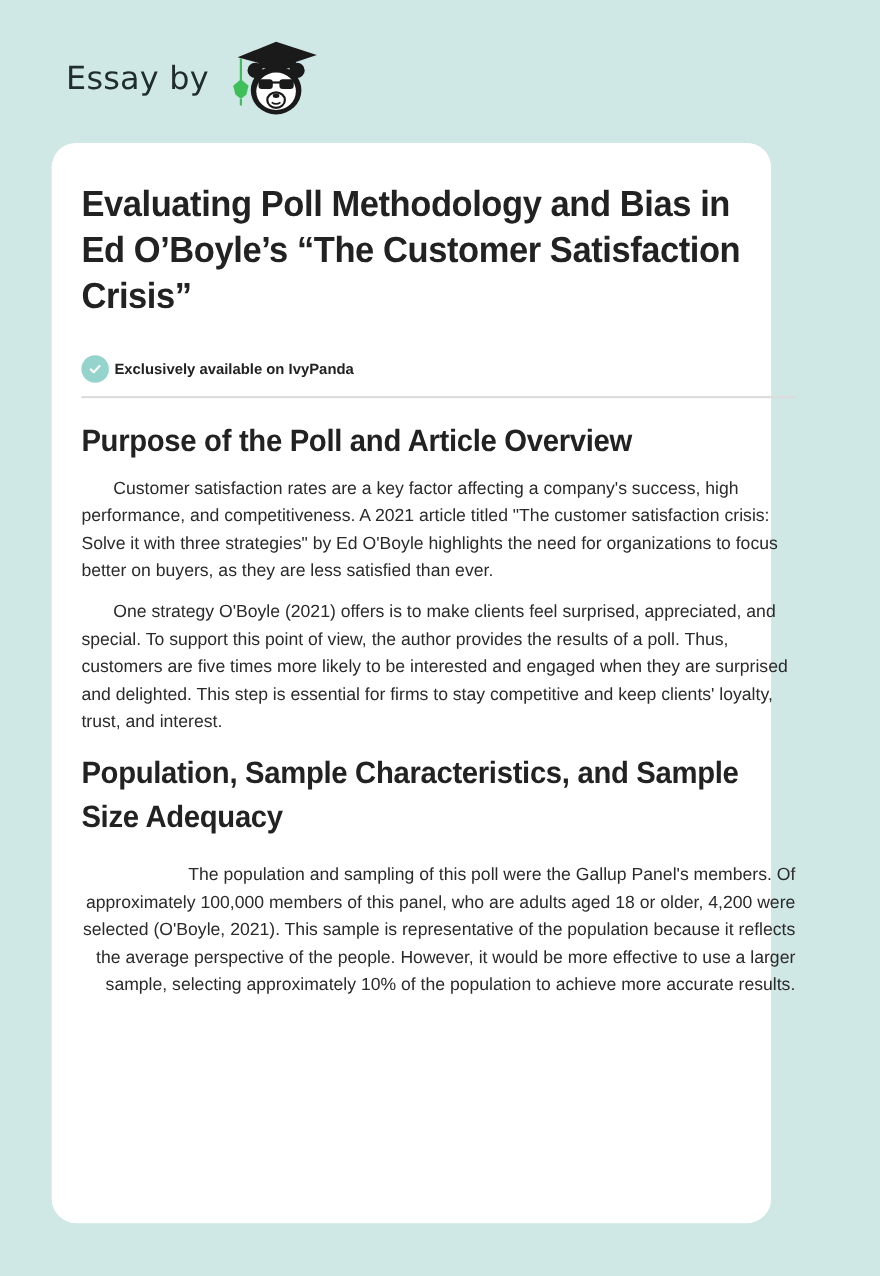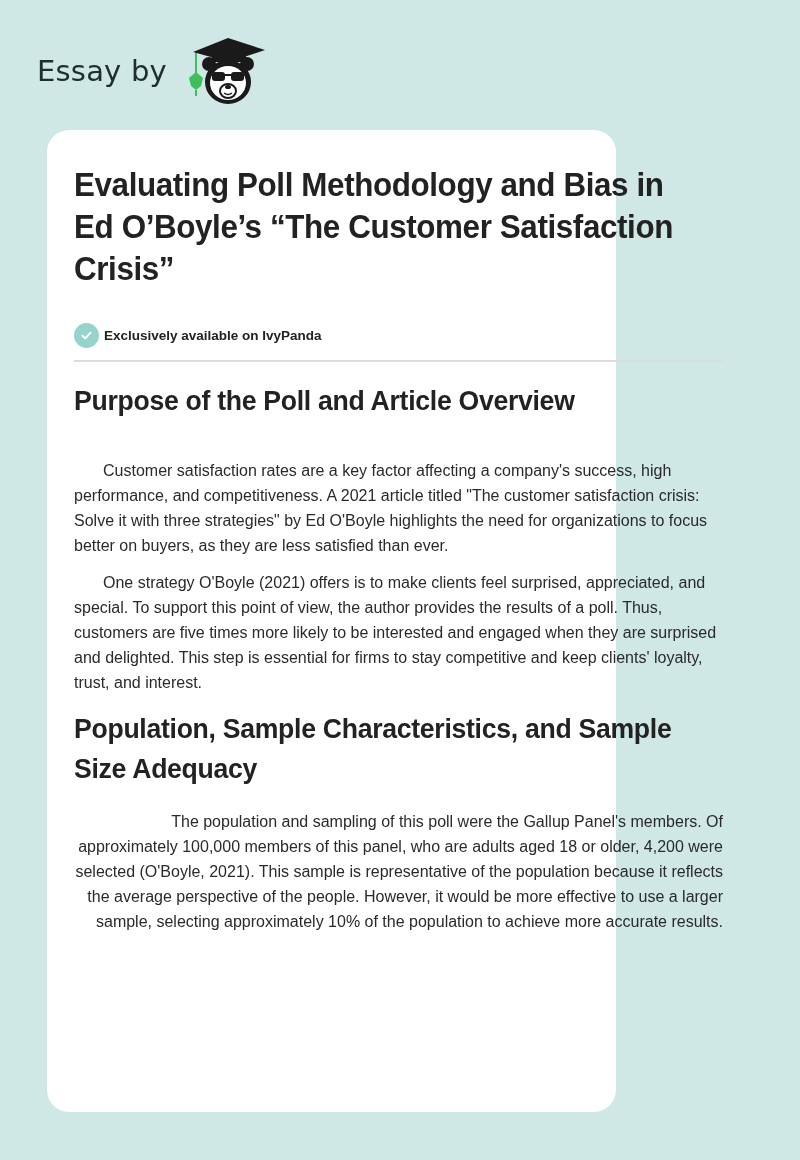--- a/index.html
+++ b/index.html
@@ -5,37 +5,37 @@
     * { box-sizing: border-box; margin: 0; padding: 0; }
     html, body { width: 800px; height: 1160px; }
     body {
       background: #cfe7e5;
       font-family: "Liberation Sans", sans-serif;
       color: #222;
       position: relative;
       overflow: hidden;
     }
     .header {
-      position: absolute; top: 34px; left: 37px;
+      position: absolute; top: 34px; left: 60px;
       display: flex; align-items: center; height: 74px;
     }
     .essay-by {
       font-family: "DejaVu Sans", sans-serif;
       font-size: 29px; color: #1f2d2c; letter-spacing: 0.2px;
       margin-right: 18px; margin-top: 0px;
     }
     .logo-icon { width: 86px; height: 74px; display: block; }
     .brand {
       font-family: "DejaVu Serif", serif; font-weight: bold;
       font-size: 30px; color: #1b1b1b; margin-left: 4px; letter-spacing: -0.3px;
     }
     .brand sup { font-size: 14px; font-weight: bold; vertical-align: 18px; margin-left: 1px; }
 
     .card {
-      position: absolute; left: 47px; top: 130px; width: 569px; height: 982px;
+      position: absolute; left: 47px; top: 130px; width: 654px; height: 982px;
       background: #ffffff; border-radius: 22px;
       padding: 34px 26px 0 27px;
     }
     .title {
       font-size: 33px; font-weight: bold; line-height: 42px;
       color: #222; letter-spacing: -0.4px;
       width: 660px;
       transform: scaleX(0.95); transform-origin: left top;
     }
     .badge {
@@ -53,21 +53,21 @@
       letter-spacing: -0.3px;
       transform: scaleX(0.95); transform-origin: left top;
       width: 680px;
     }
     .h2-first { margin-top: 19px; }
     .h2-second { margin-top: 14px; }
     p {
       font-size: 16px; line-height: 25px; color: #2a2a2a;
       text-indent: 29px; width: 649px;
     }
-    .p-first { margin-top: 37px; }
+    .p-first { margin-top: 11px; }
     .p-gap { margin-top: 12px; }
     .p-after-h2 { margin-top: 20px; text-align: right; }
   </style>
 </head>
 <body>
 
 <div class="header">
   <span class="essay-by">Essay by</span>
   <svg class="logo-icon" viewBox="0 0 86 74">
 

